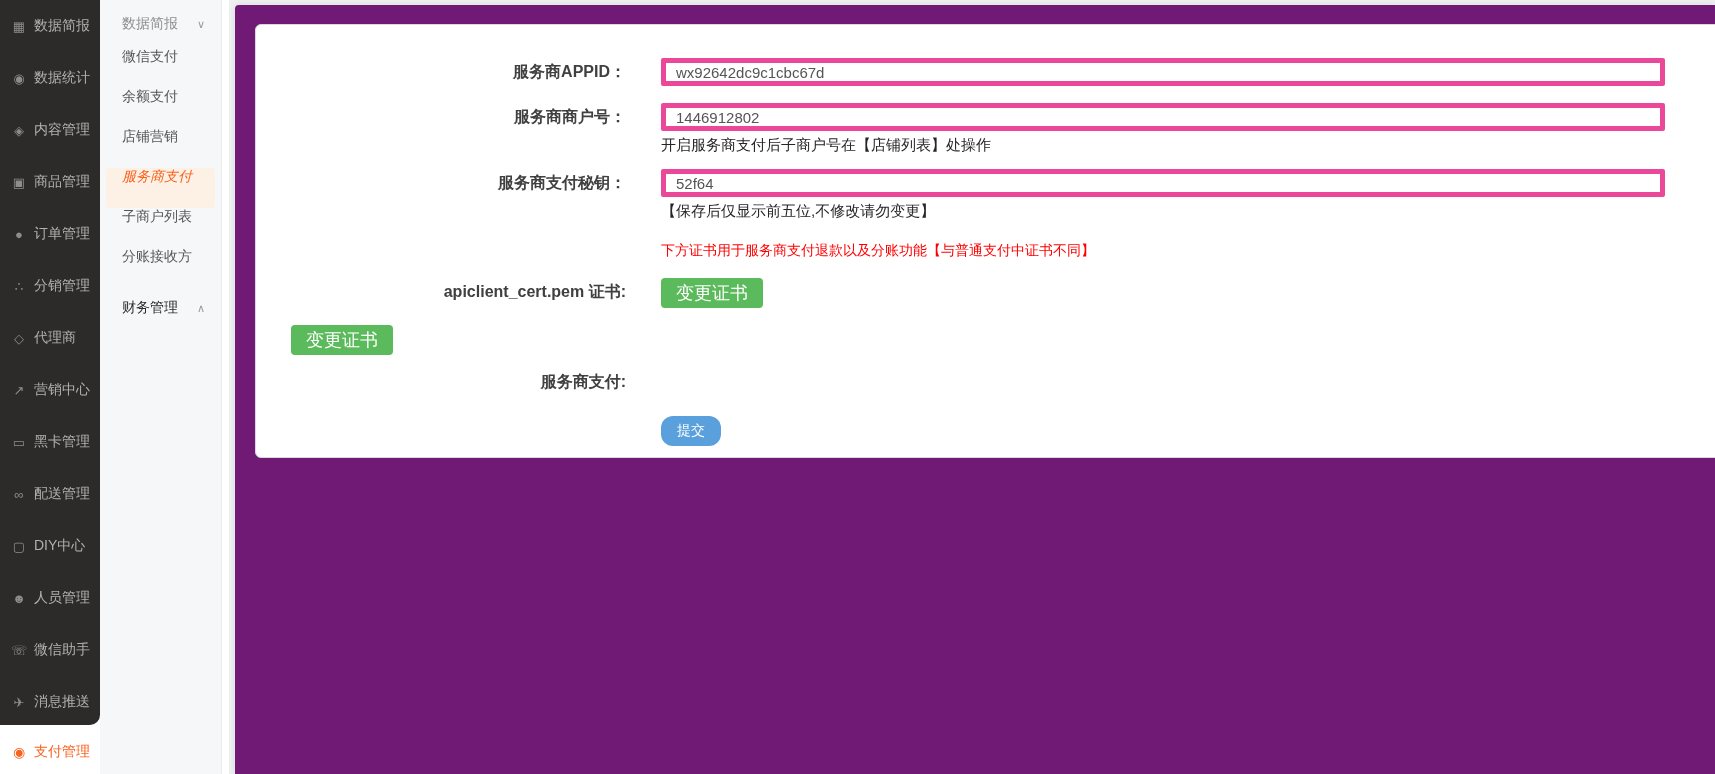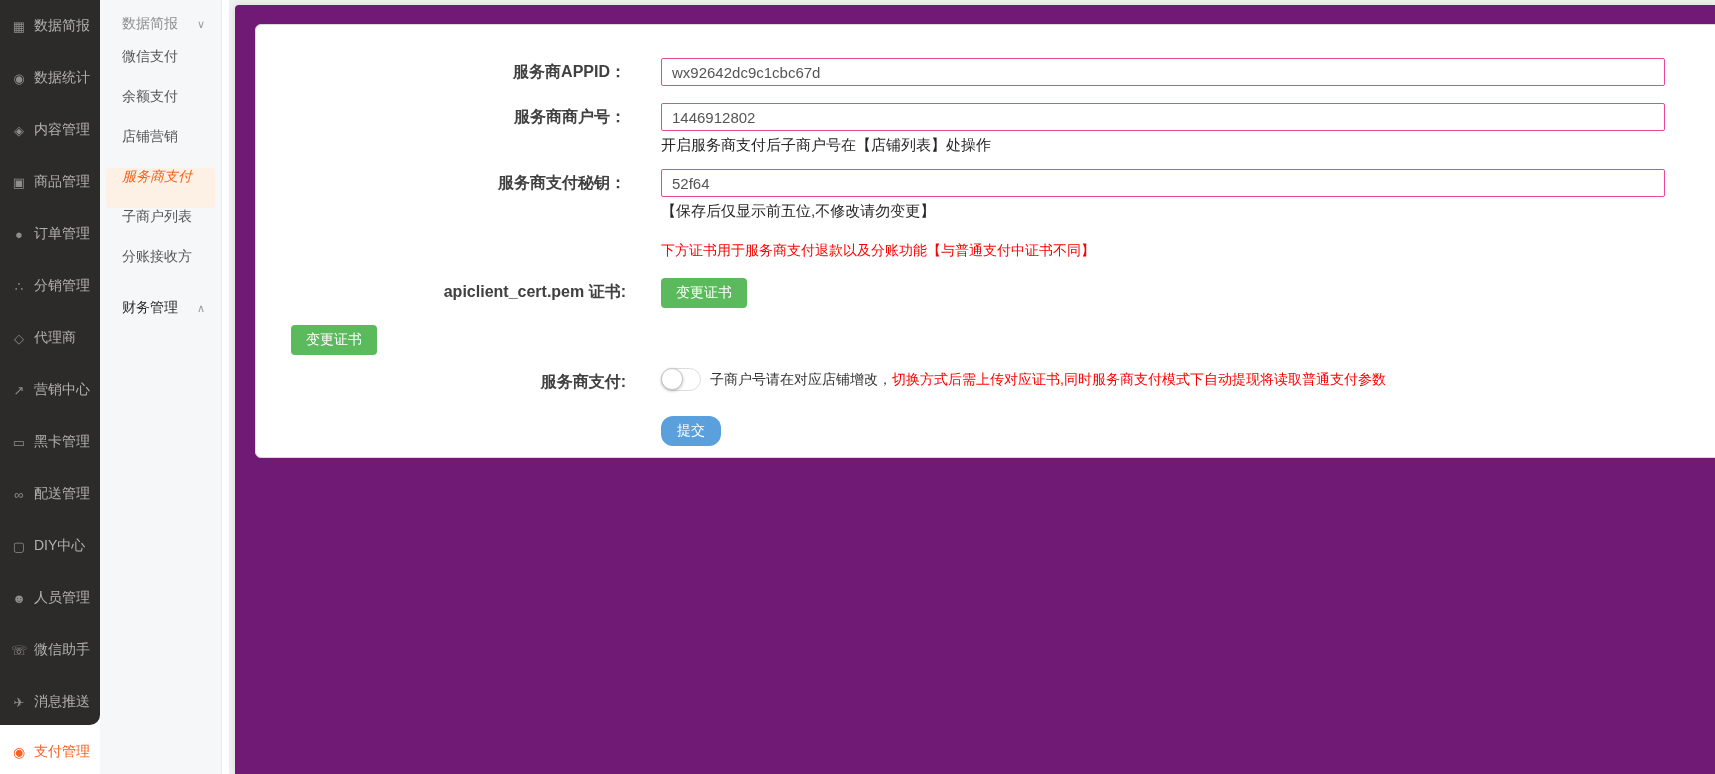--- a/index.html
+++ b/index.html
@@ -69,29 +69,29 @@
     padding-top:33px;background:#fff;
   }
   .form-row{display:flex;align-items:flex-start;}
   .flabel{
     width:370px;flex:none;text-align:right;font-weight:bold;
     color:#404040;font-size:16px;padding-top:4px;white-space:nowrap;
   }
   .fcontrol{margin-left:35px;flex:none;}
   .txt-input{
     width:1004px;height:28px;box-sizing:border-box;
-    border:1px solid #ec4899;border-radius:2px;padding:0 10px;
+    border:5px solid #ec4899;border-radius:2px;padding:0 10px;
     font-size:15px;color:#555;font-family:inherit;background:#fff;outline:none;
   }
   .helper{margin-top:5px;font-size:15px;color:#262626;}
   .red{color:#ff0000;}
   .red-note{font-size:14px;}
   .btn-green{
     background:#5bba5b;color:#fff;border:none;border-radius:4px;
-    height:30px;padding:0 15px;font-size:14px;cursor:pointer;font-family:inherit;
+    height:30px;padding:0 15px;font-size:18px;cursor:pointer;font-family:inherit;
   }
   .btn-blue{
     background:#5aa0dd;color:#fff;border:none;border-radius:12px;
     height:30px;padding:0 16px;font-size:14px;cursor:pointer;font-family:inherit;
   }
   .switch{
     width:40px;height:23px;border:1px solid #d9dde1;border-radius:12px;
     background:#fff;position:relative;display:inline-block;
     vertical-align:middle;box-sizing:border-box;cursor:pointer;flex:none;
   }
@@ -270,28 +270,20 @@
       </div>
 
       <div class="form-row mr-certkey">
         <div class="fcontrol">
           <button class="btn-green">变更证书</button>
         </div>
       </div>
 
       <div class="form-row mr-toggle">
         <div class="flabel">服务商支付:</div>
-        <div class="fcontrol">
-          <div class="toggle-line">
-            <span class="switch">
-              <span class="knob"></span>
-            </span>
-            <span><span>子商户号请在对应店铺增改，</span><span class="red">切换方式后需上传对应证书,同时服务商支付模式下自动提现将读取普通支付参数</span></span>
-          </div>
-        </div>
       </div>
 
       <div class="form-row">
         <div class="flabel"></div>
         <div class="fcontrol">
           <button class="btn-blue">提交</button>
         </div>
       </div>
 
     </section>

